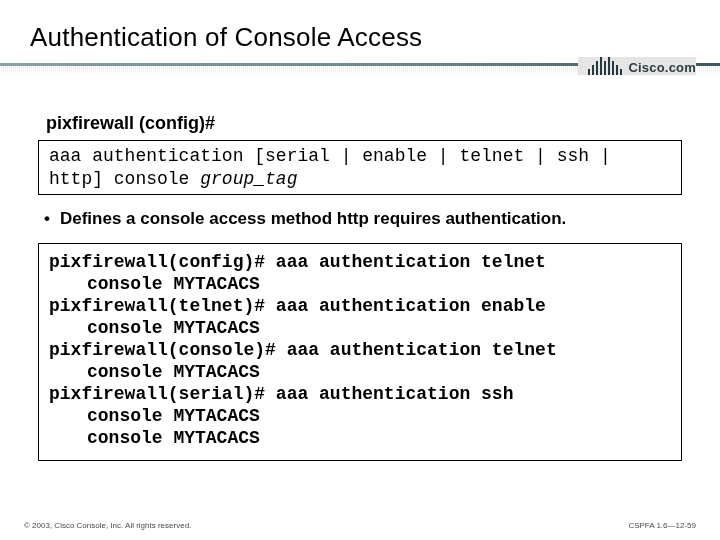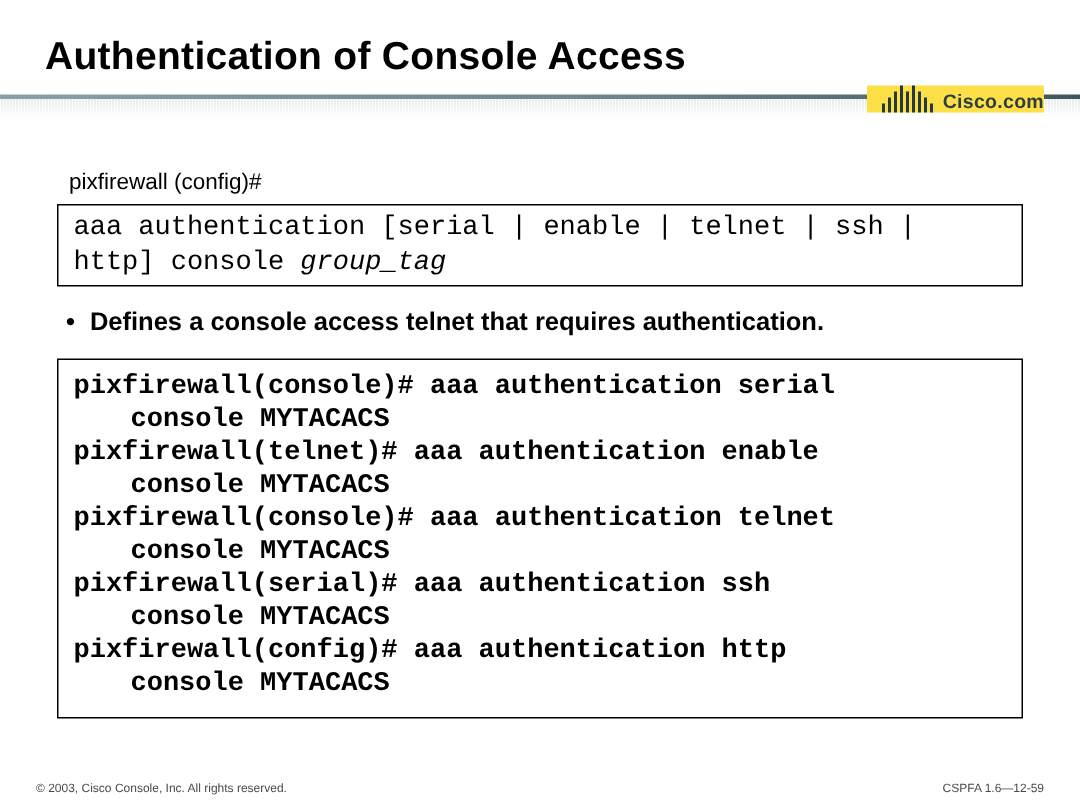--- a/index.html
+++ b/index.html
@@ -7,21 +7,21 @@
     width: 720px;
     height: 540px;
     background: #fff;
     font-family: Arial, Helvetica, sans-serif;
     color: #000;
     position: relative;
     overflow: hidden;
   }
   .title {
     font-size: 26px;
-    font-weight: bold;
+    font-weight: normal;
     padding: 22px 0 6px 30px;
     letter-spacing: 0.2px;
   }
   .rule-area {
     position: relative;
     height: 30px;
     margin-bottom: 14px;
   }
   .rule-area .line {
     position: absolute;
@@ -39,21 +39,21 @@
     -webkit-mask: linear-gradient(to bottom, rgba(0,0,0,0.5), rgba(0,0,0,0));
             mask: linear-gradient(to bottom, rgba(0,0,0,0.5), rgba(0,0,0,0));
   }
   .brand {
     position: absolute;
     right: 24px;
     top: -2px;
     display: flex;
     align-items: flex-end;
     gap: 6px;
-    background: #fde047;
+    background: #e5e5e5;
     padding-left: 10px;
   }
   .bars {
     display: flex;
     gap: 2px;
     align-items: flex-end;
     height: 18px;
   }
   .bars span {
     width: 2px;
@@ -61,22 +61,22 @@
     display: inline-block;
   }
   .brand-text {
     font-size: 13px;
     font-weight: bold;
     color: #2d3d40;
     letter-spacing: 0.2px;
   }
   .content { padding: 0 38px; }
   .prompt {
-    font-size: 15px;
-    font-weight: normal;
+    font-size: 18px;
+    font-weight: bold;
     padding: 4px 2px 6px 8px;
     margin-top: 20px;
   }
   .syntax-box {
     border: 1.5px solid #000;
     padding: 4px 10px;
     font-family: "Courier New", Courier, monospace;
     font-size: 18px;
     line-height: 1.25;
   }
@@ -134,42 +134,41 @@
 
 <div class="content">
   <div class="prompt">pixfirewall (config)#</div>
 
   <div class="syntax-box">
     <span>aaa authentication [serial | enable | telnet | ssh | http] console </span><span class="arg">group_tag</span>
   </div>
 
   <div class="bullet-row">
     <span class="dot">•</span>
-    <span>Defines a console access telnet that requires authentication.</span>
+    <span>Defines a console access method http requires authentication.</span>
   </div>
 
   <div class="example-box">
     <div class="ex-line">
-      <span>pixfirewall(console)# aaa authentication serial</span>
+      <span>pixfirewall(config)# aaa authentication telnet</span>
       <span class="p2">console MYTACACS</span>
     </div>
     <div class="ex-line">
       <span>pixfirewall(telnet)# aaa authentication enable</span>
       <span class="p2">console MYTACACS</span>
     </div>
     <div class="ex-line">
       <span>pixfirewall(console)# aaa authentication telnet</span>
       <span class="p2">console MYTACACS</span>
     </div>
     <div class="ex-line">
       <span>pixfirewall(serial)# aaa authentication ssh</span>
       <span class="p2">console MYTACACS</span>
     </div>
     <div class="ex-line">
-      <span>pixfirewall(config)# aaa authentication http</span>
       <span class="p2">console MYTACACS</span>
     </div>
   </div>
 </div>
 
 <div class="footer">
   <span>© 2003, Cisco Console, Inc. All rights reserved.</span>
   <span>CSPFA 1.6—12-59</span>
 </div>
 

